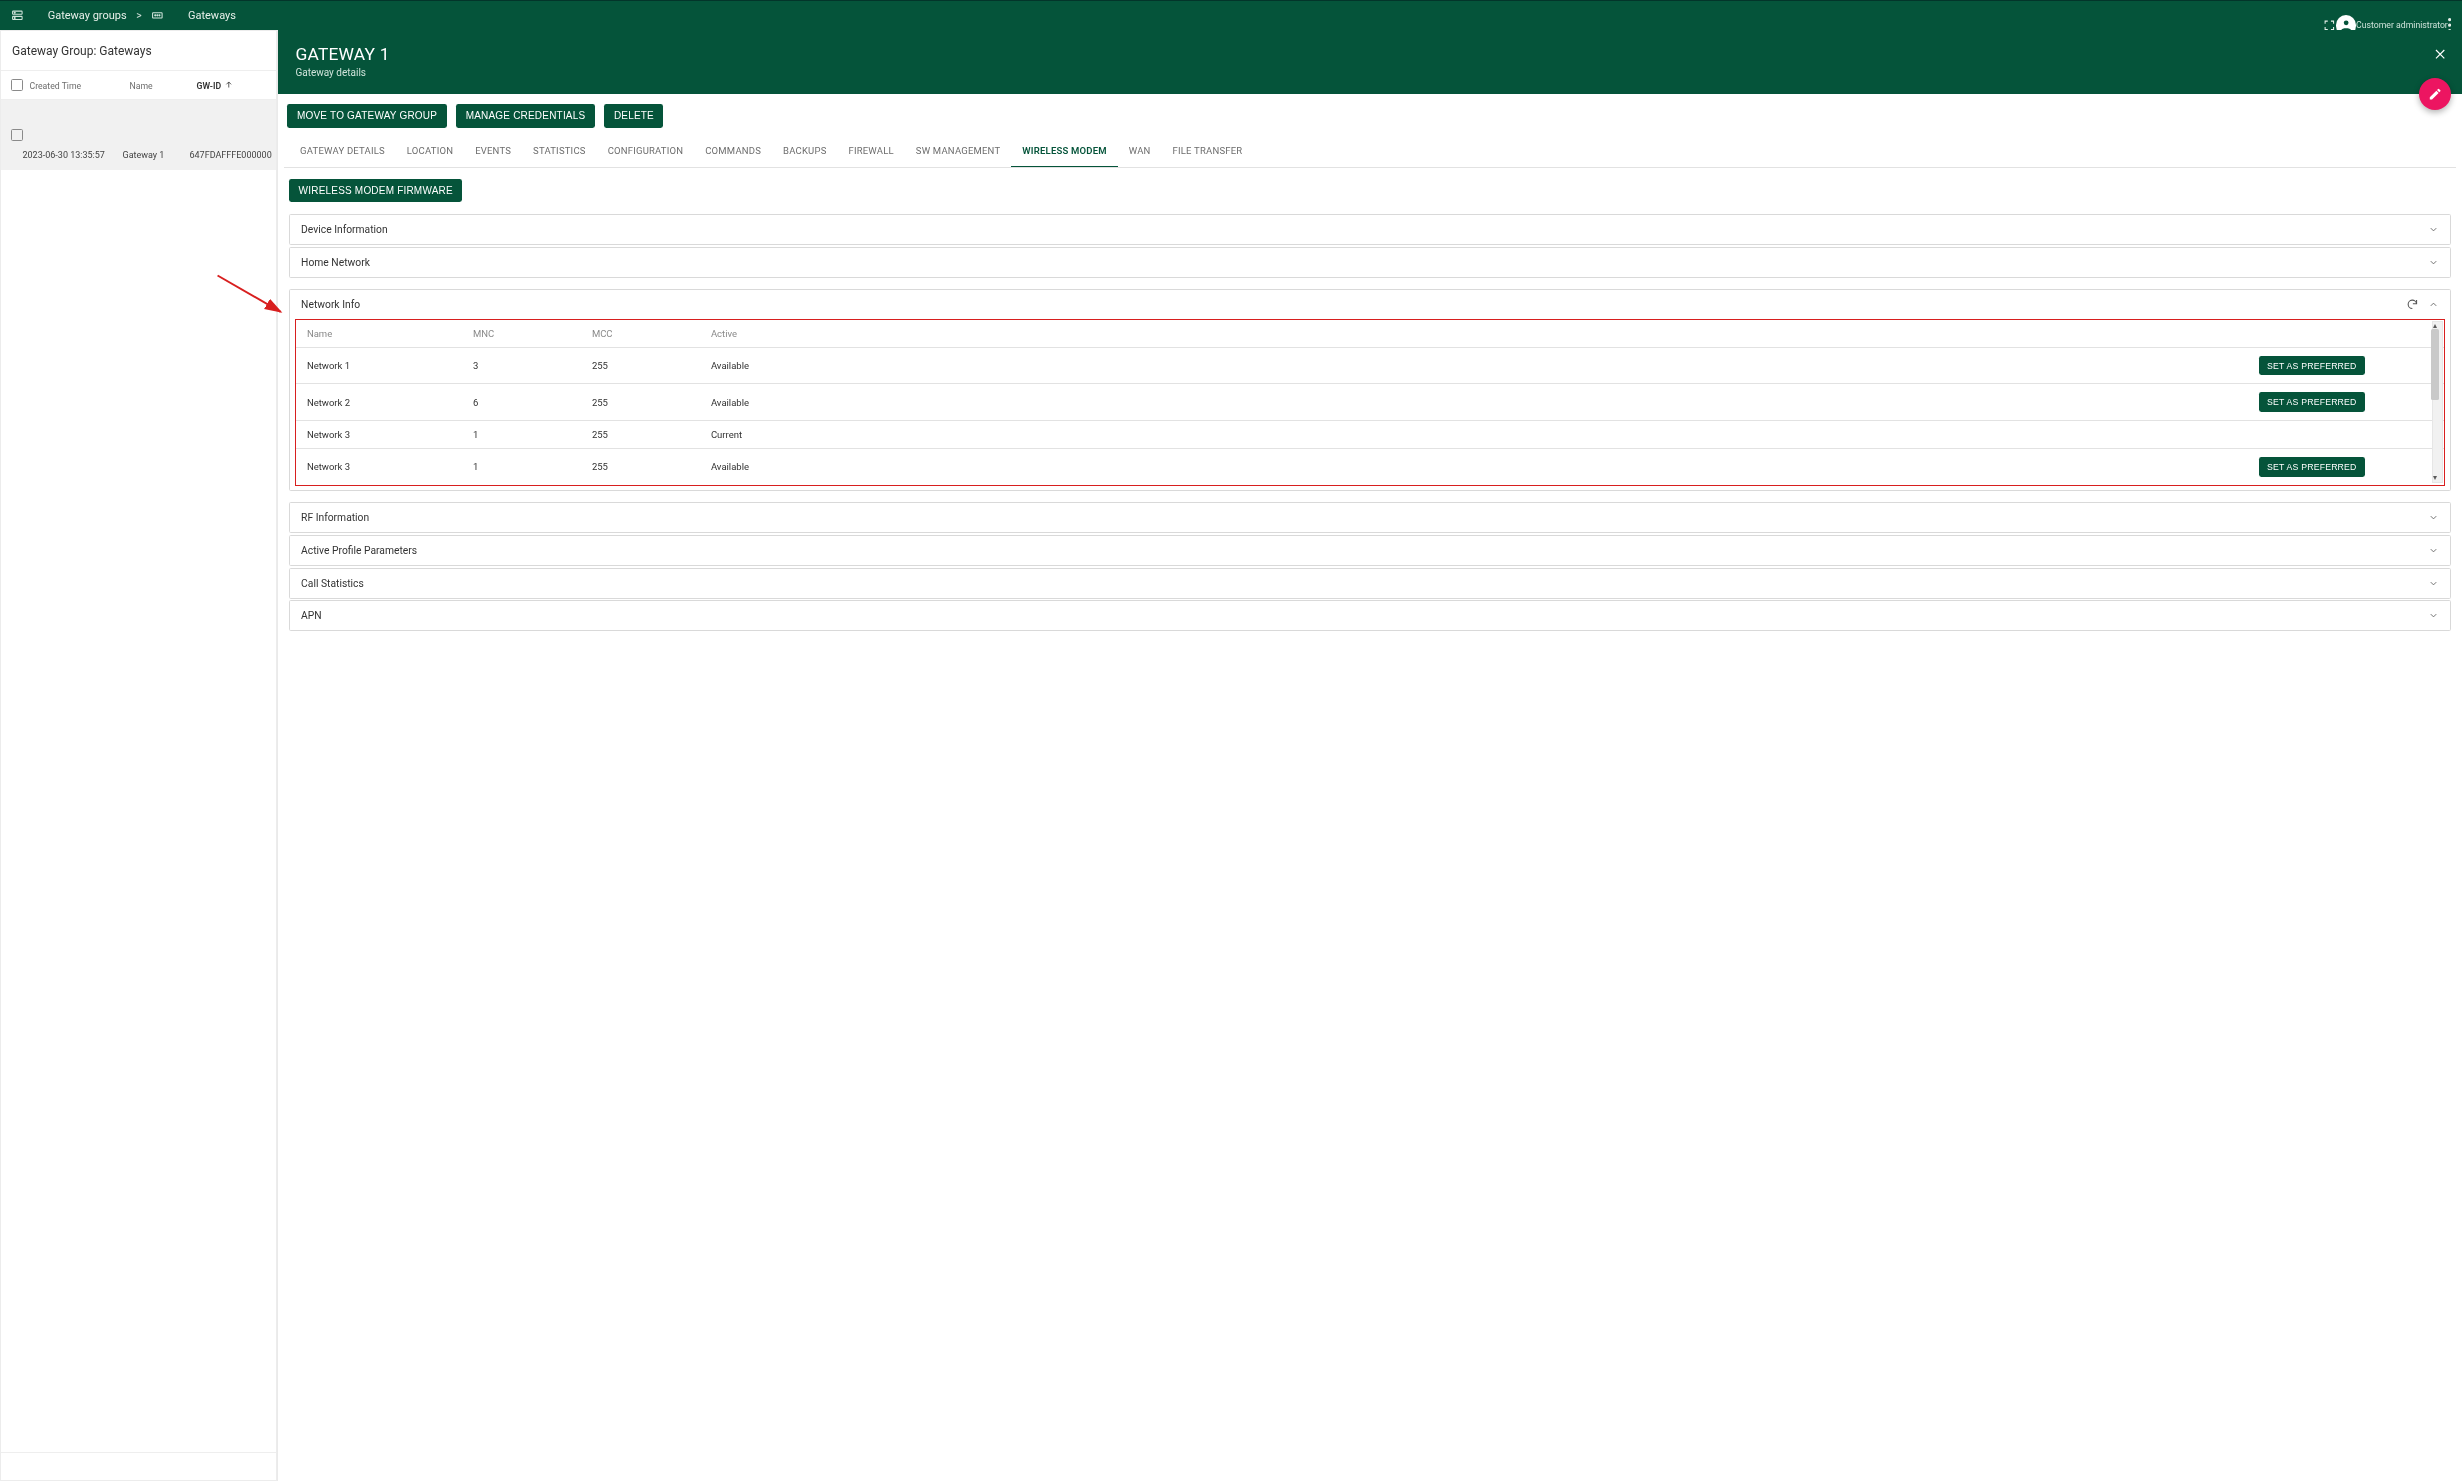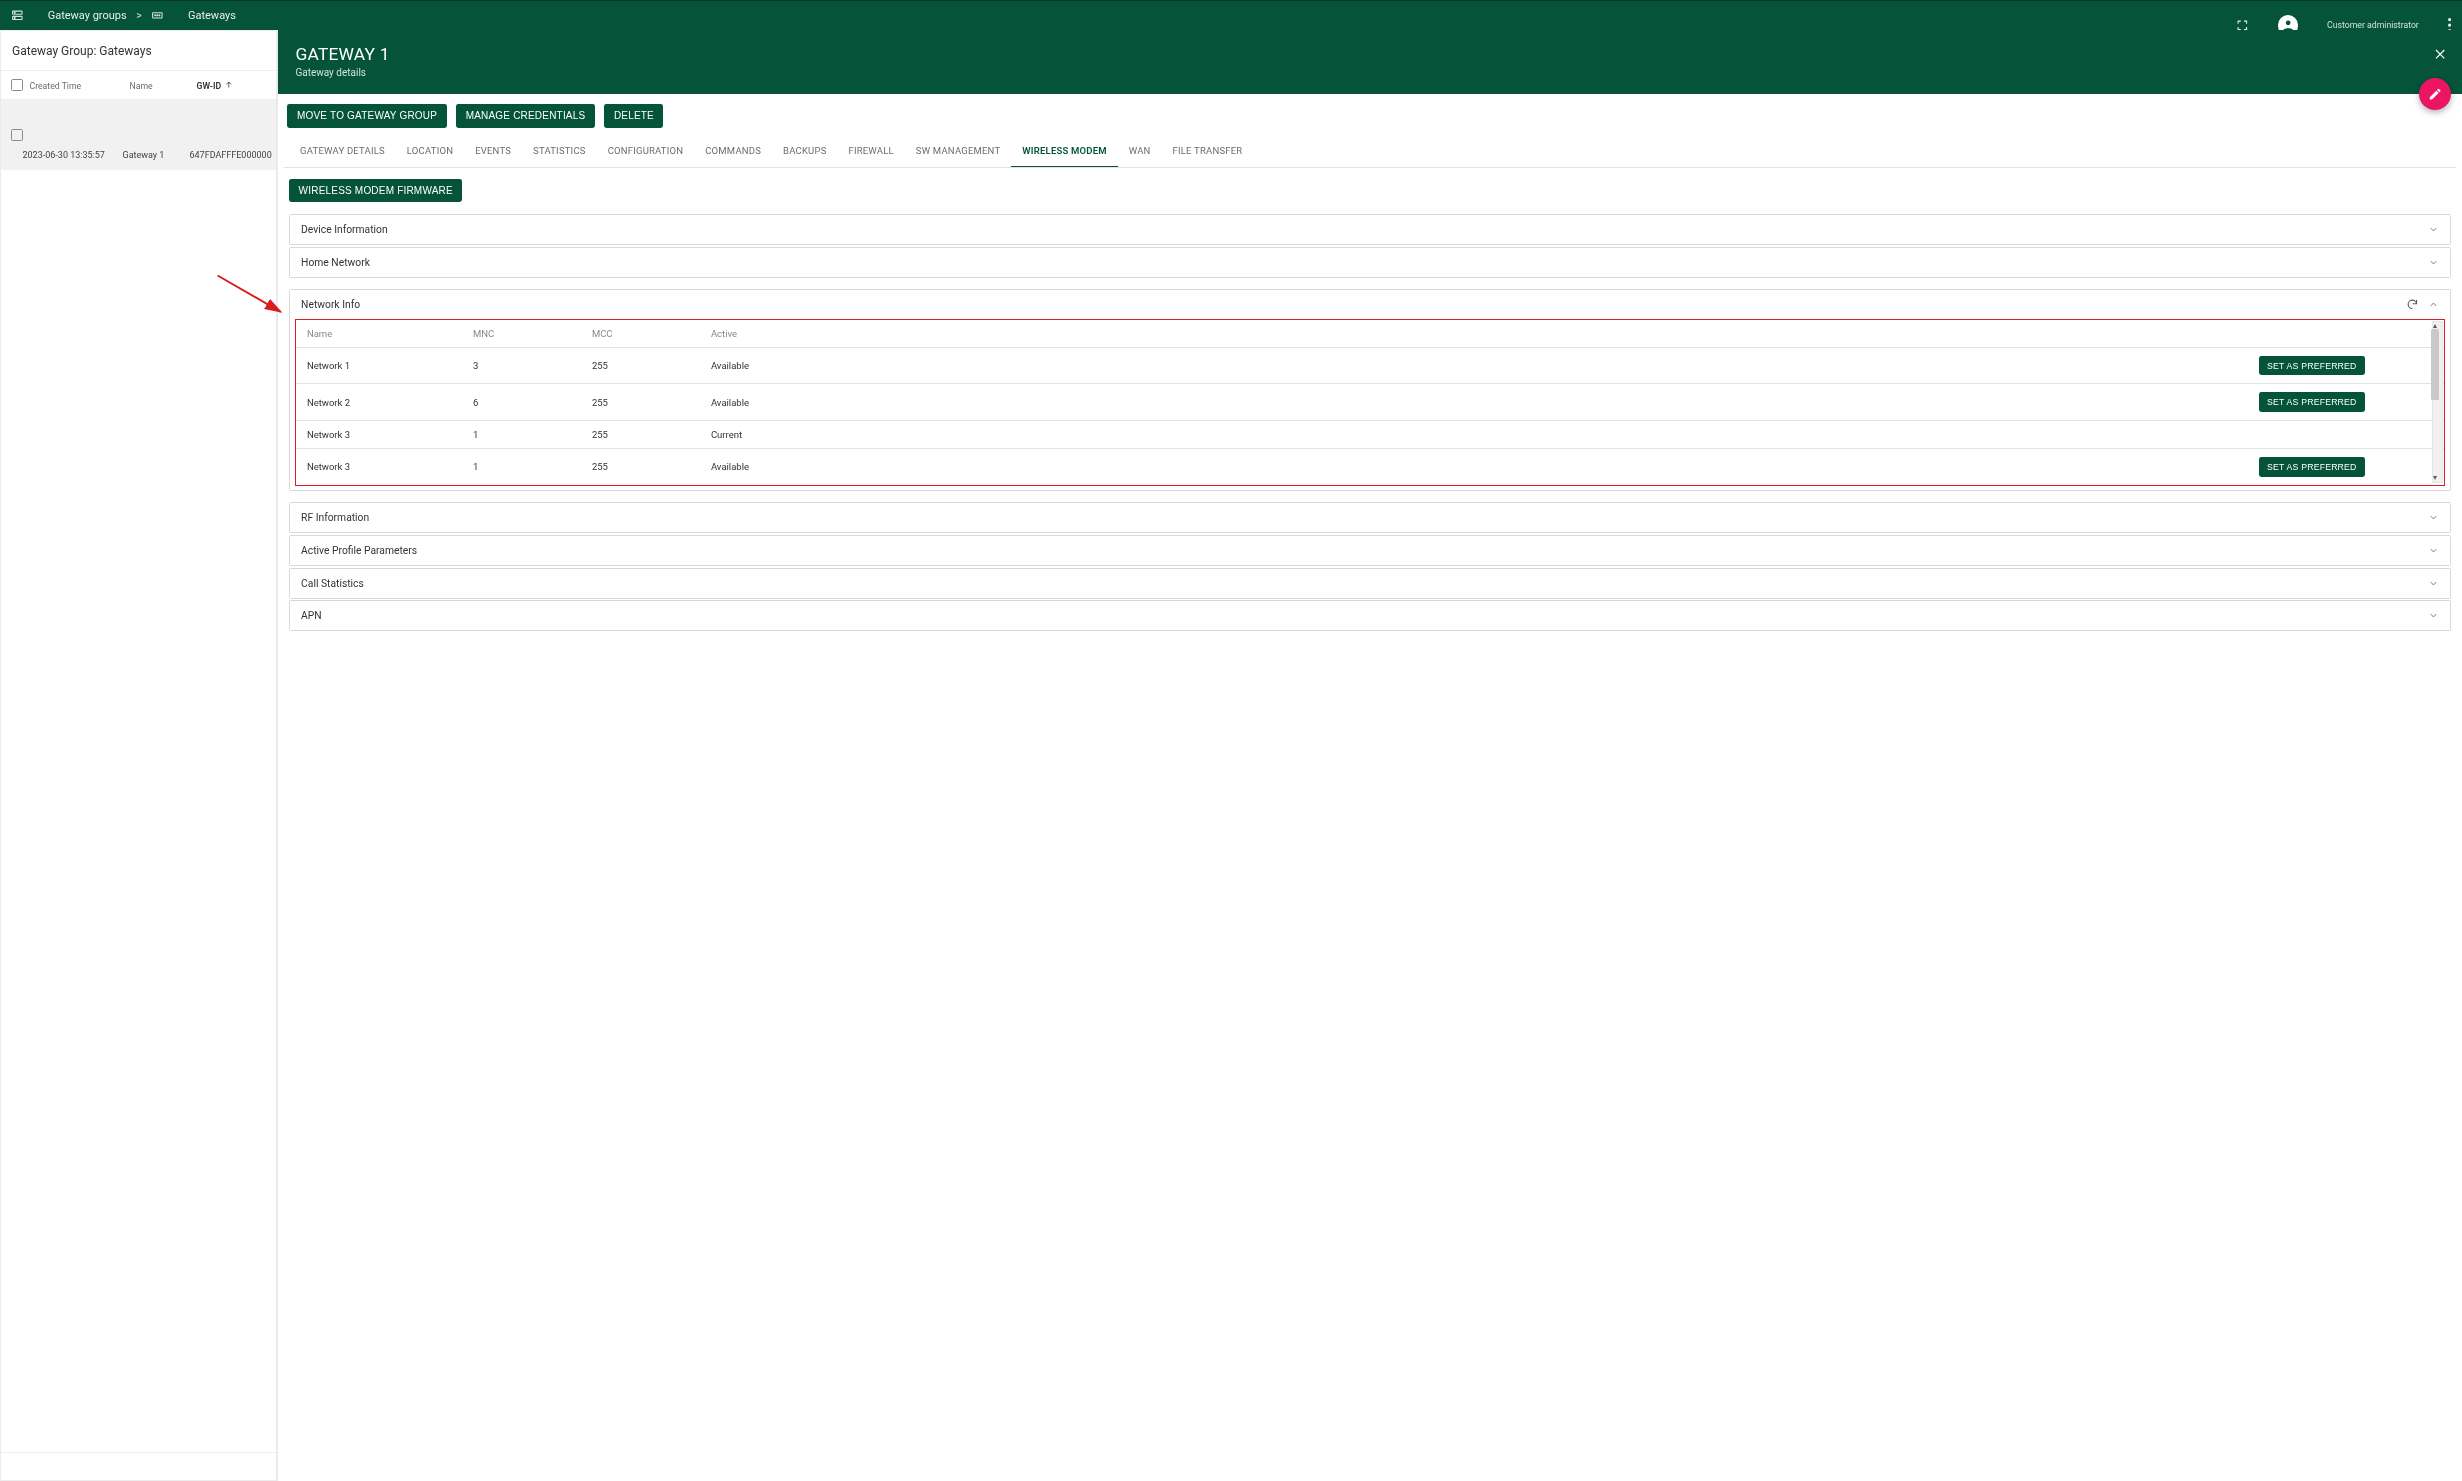--- a/index.html
+++ b/index.html
@@ -28,21 +28,21 @@
     font-size:11px;
     padding:0 11px;
     gap:8px;
     border-top:1.6px solid #03352a;
   }
   .crumb{display:flex;align-items:flex-end;gap:24px;cursor:pointer;}
   .crumb .label{}
   .crumb-sep{opacity:.9;font-size:10.3px;padding:0 1.6px;}
   .ico-gateways{display:inline-flex;}
   .topbar-spacer{flex:1;}
-  .topbar-right{display:flex;align-items:center;gap:29px;margin-top:20px;}
+  .topbar-right{display:flex;align-items:center;gap:0;margin-top:20px;}
   .icon-btn{display:inline-flex;align-items:center;justify-content:center;cursor:pointer;color:#e6efe9;}
   .avatar{width:20.6px;height:20.6px;border-radius:50%;background:#fff;color:var(--teal);display:flex;align-items:center;justify-content:center;}
   .user-label{font-size:8.7px;line-height:1.1;color:#cfe3da;}
   .more-dots{font-size:14.3px;line-height:1;}
 
   
   .shell{display:flex;min-height:calc(100vh - 30px);align-items:stretch;}
   .leftcol{width:278px;flex:0 0 278px;background:var(--light-bg);border-right:0.8px solid #ececec;display:flex;flex-direction:column;padding:0;}
   .rightcol{flex:1;display:flex;flex-direction:column;min-width:0;}
 

